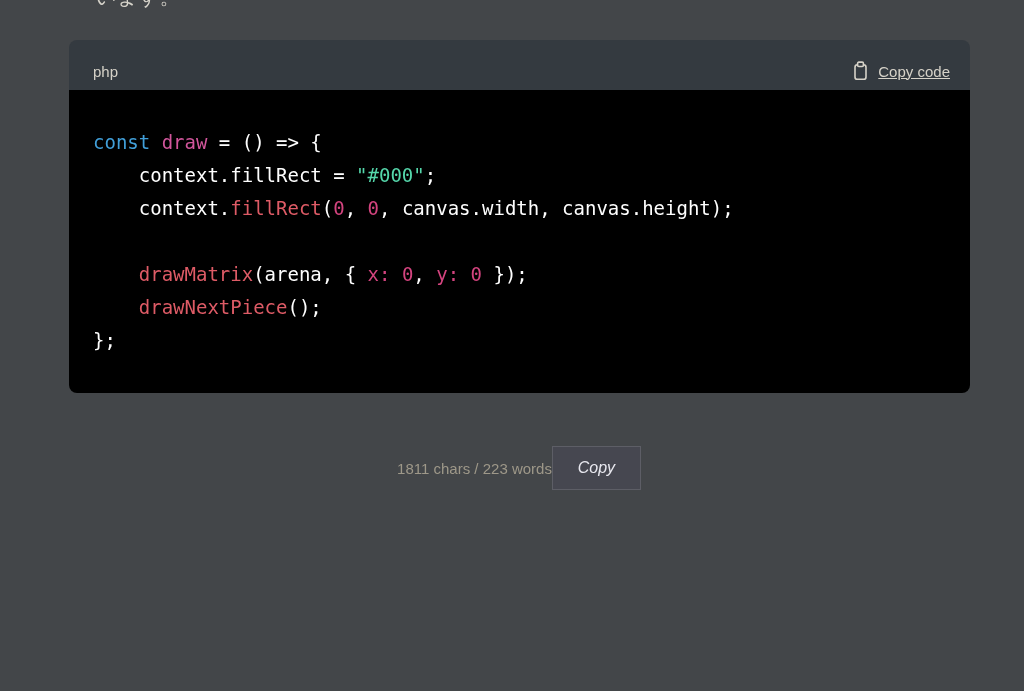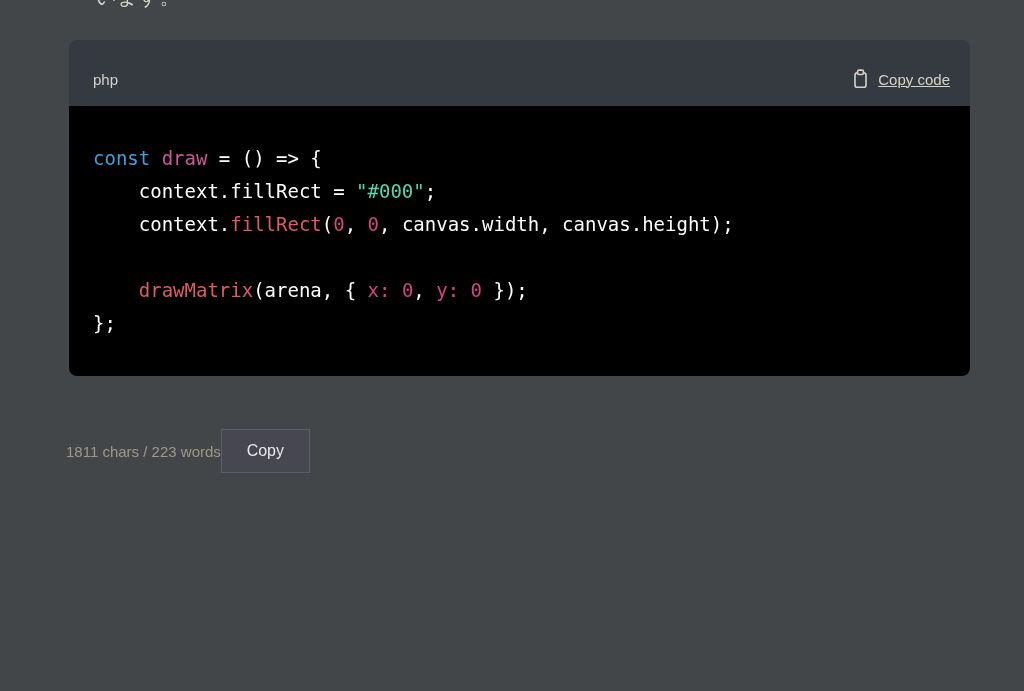--- a/index.html
+++ b/index.html
@@ -24,21 +24,21 @@
     color: var(--body_text, #d6d3ca);
   }
 
   
   .code-block {
     margin-top: 31px;
     border-radius: 8px;
     overflow: hidden;
   }
   .code-header {
-    height: 66px;
+    height: 50px;
     background: var(--header_bg, #343a40);
     display: flex;
     align-items: center;
     justify-content: space-between;
     padding: 12px 20px 0 24px;
   }
   .lang-label {
     font-size: 15px;
     color: var(--header_text, #d6d2c8);
   }
@@ -82,38 +82,39 @@
     line-height: 40px;
     color: var(--body_text, #d6d3ca);
     letter-spacing: 0.5px;
   }
 
   
   .footer-row {
     margin-top: 53px;
     display: flex;
     align-items: center;
-    justify-content: flex-start;
+    justify-content: center;
   }
   .char-counter {
     font-size: 15px;
     color: var(--counter_text, #9e9889);
     margin-left: -3px;
   }
   .copy-btn {
     width: 89px;
     height: 44px;
     border-radius: 0;
     background: var(--button_bg, #464750);
     border: 1px solid var(--button_border, #5d5e66);
     color: var(--button_text, #e8e8ef);
     font-family: "Liberation Sans", "DejaVu Sans", sans-serif;
     font-size: 16px;
     cursor: pointer;
     margin-right: -2px;
+    font-style: italic;
   }
 </style>
 </head>
 <body>
 
 <div class="content">
 
   <div class="top-fragment-clip">
     <span>います。</span>
   </div>
@@ -131,20 +132,21 @@
         <span>Copy code</span>
       </button>
     </div>
     <div class="code-body">
       <div>
           <div class="code-line"><span class="tok-k">const</span><span class="tok-p"> </span><span class="tok-f">draw</span><span class="tok-p"> = () =&gt; {</span></div>
           <div class="code-line"><span class="tok-p">    context.fillRect = </span><span class="tok-s">"#000"</span><span class="tok-p">;</span></div>
           <div class="code-line"><span class="tok-p">    context.</span><span class="tok-c">fillRect</span><span class="tok-p">(</span><span class="tok-n">0</span><span class="tok-p">, </span><span class="tok-n">0</span><span class="tok-p">, canvas.width, canvas.height);</span></div>
           <div class="code-line">&nbsp;</div>
           <div class="code-line"><span class="tok-p">    </span><span class="tok-c">drawMatrix</span><span class="tok-p">(arena, { </span><span class="tok-a">x:</span><span class="tok-p"> </span><span class="tok-n">0</span><span class="tok-p">, </span><span class="tok-a">y:</span><span class="tok-p"> </span><span class="tok-n">0</span><span class="tok-p"> });</span></div>
+          <div class="code-line"><span class="tok-p">    </span><span class="tok-c">drawNextPiece</span><span class="tok-p">();</span></div>
           <div class="code-line"><span class="tok-p">};</span></div>
         </div>
     </div>
   </div>
 
 
   <div class="footer-row">
     <span class="char-counter">1811 chars / 223 words</span>
     <button class="copy-btn">
       <span>Copy</span>

